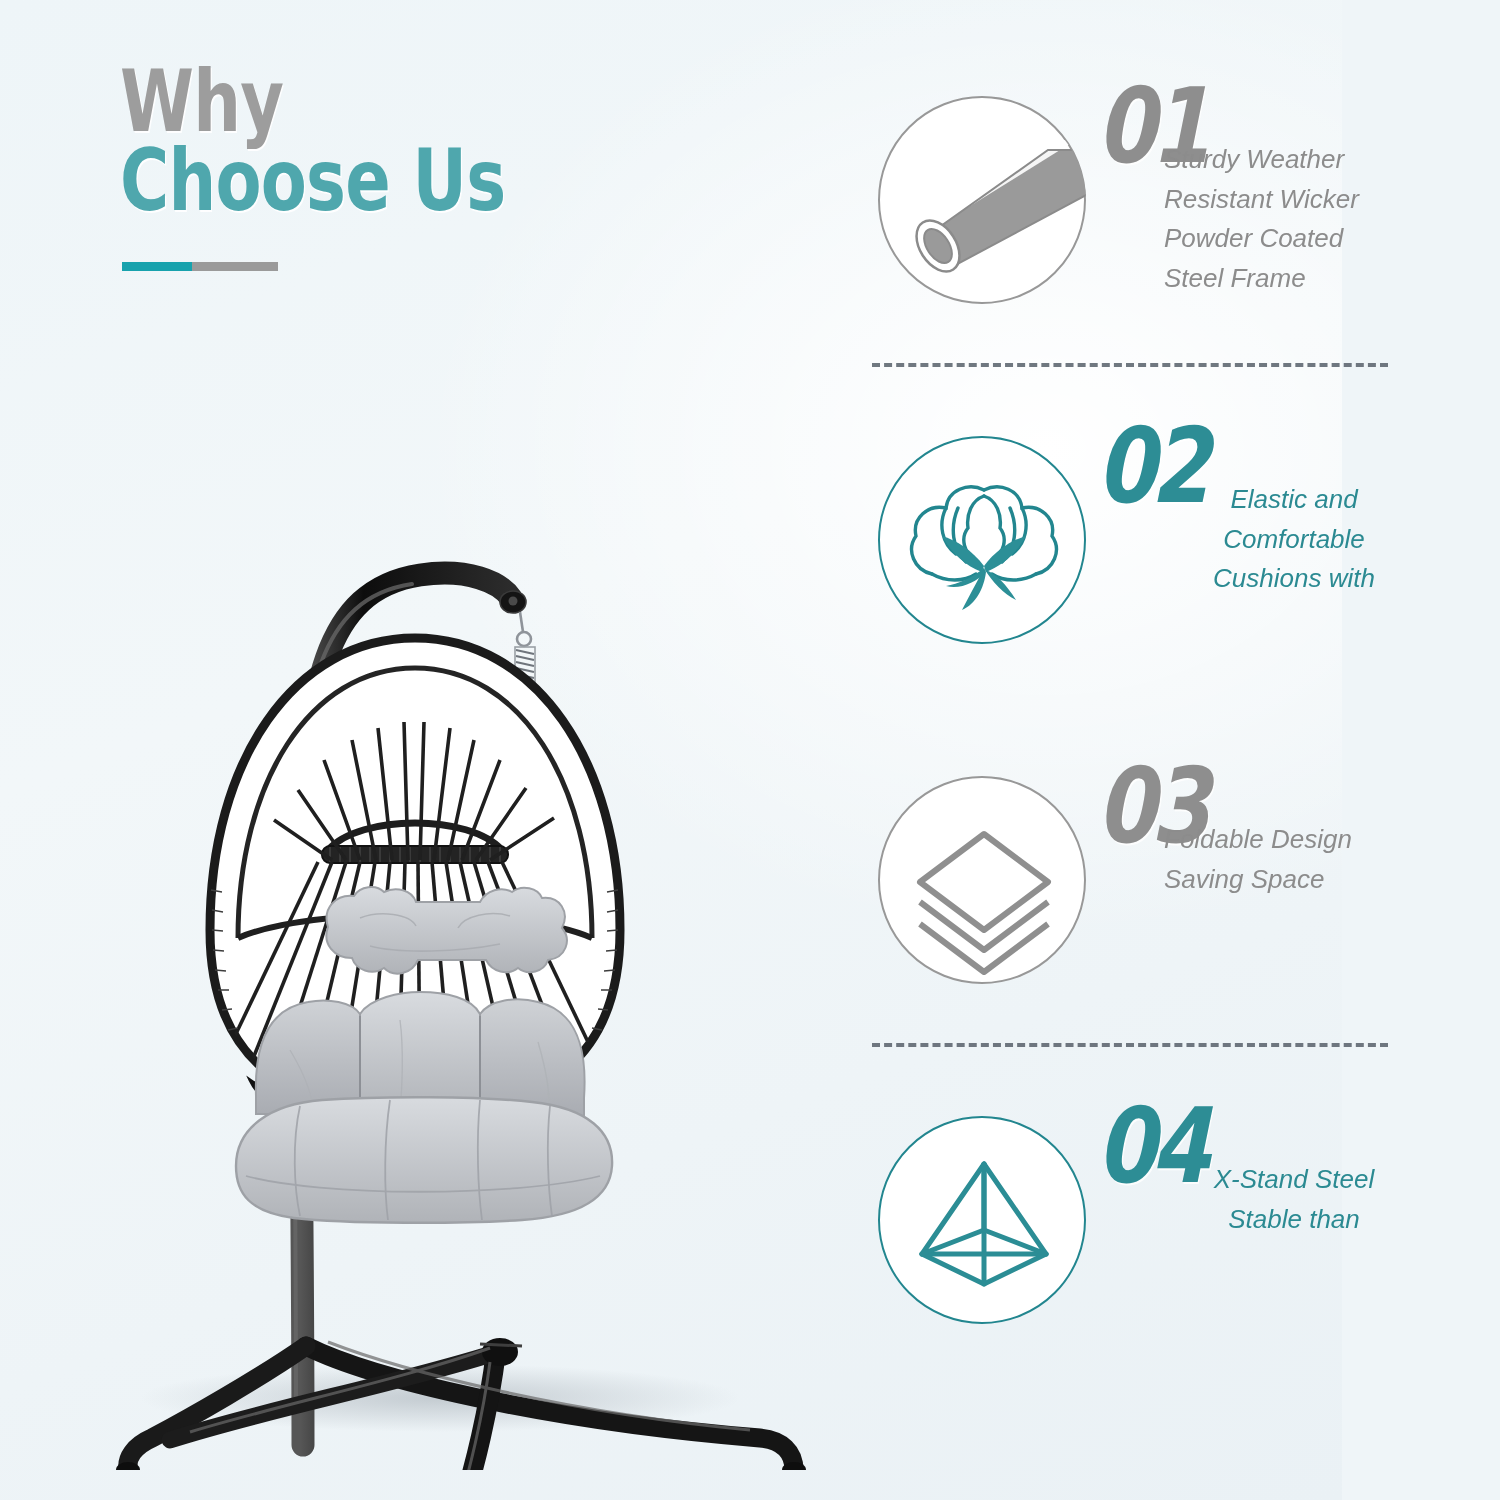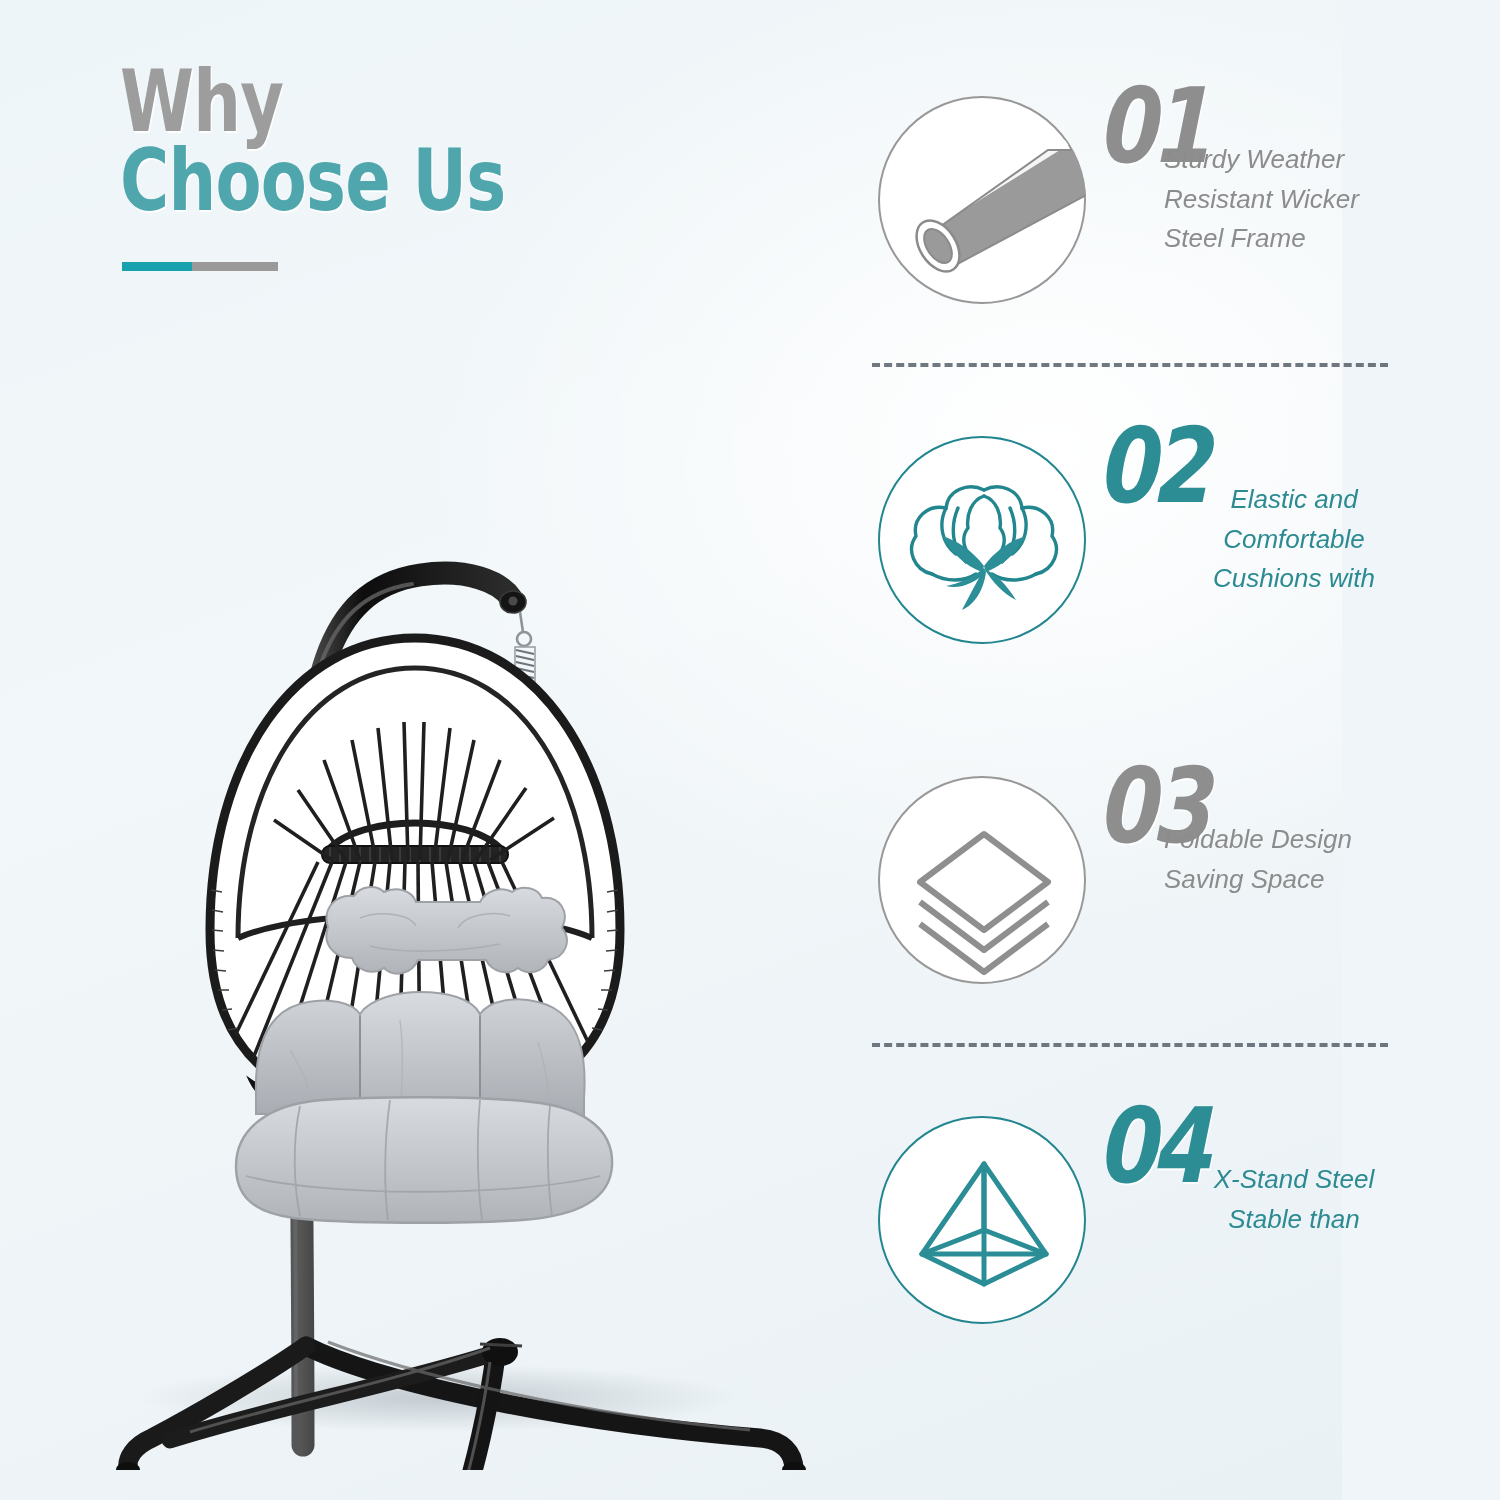--- a/index.html
+++ b/index.html
@@ -280,20 +280,21 @@
             <path d="M44 140 L168 52 L208 52 L208 96 L70 170 Z" fill="none" stroke="#8b8b8b" stroke-width="2"></path>
             <ellipse cx="58" cy="148" rx="18" ry="28" transform="rotate(-33 58 148)" fill="#ffffff" stroke="#8b8b8b" stroke-width="2.5"></ellipse>
             <ellipse cx="58" cy="148" rx="11" ry="19" transform="rotate(-33 58 148)" fill="#9a9a9a" stroke="#8b8b8b" stroke-width="2"></ellipse>
           </g>
         </svg>
       </div>
       <div class="fnum gray">01</div>
       <div class="ftext gray">
         <div>Sturdy Weather</div>
         <div>Resistant Wicker</div>
+        <div>Powder Coated</div>
         <div>Steel Frame</div>
       </div>
       <div class="divider d1"></div>
     </div>
 
     <div class="feature">
       <div class="fcircle teal">
         <svg viewBox="0 0 208 208" xmlns="http://www.w3.org/2000/svg">
           <g fill="none" stroke="#22868f" stroke-width="3.4" stroke-linecap="round">
 

